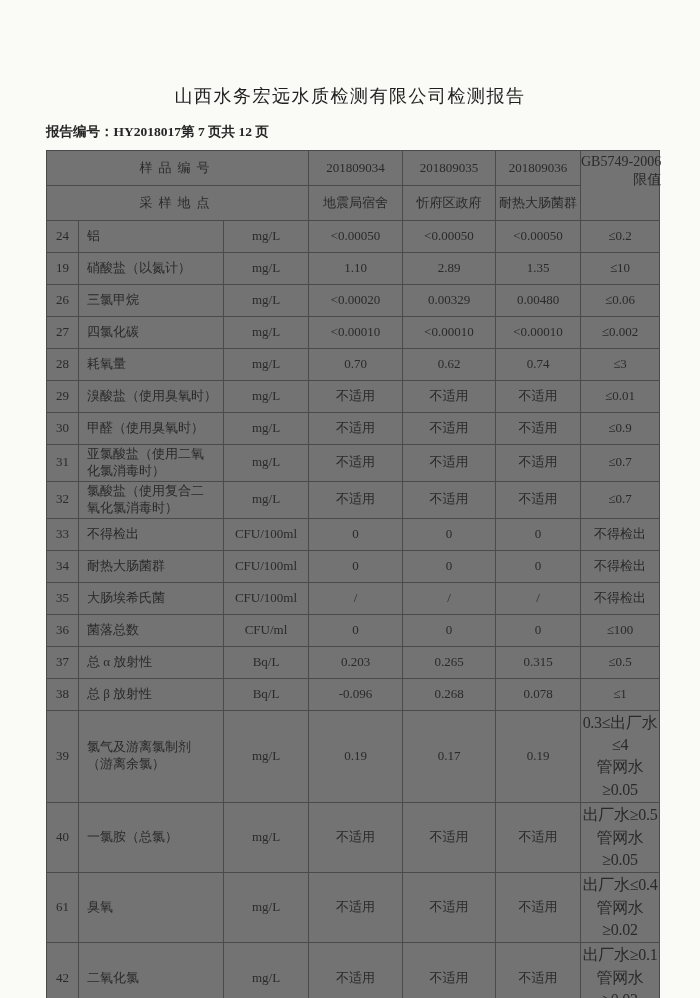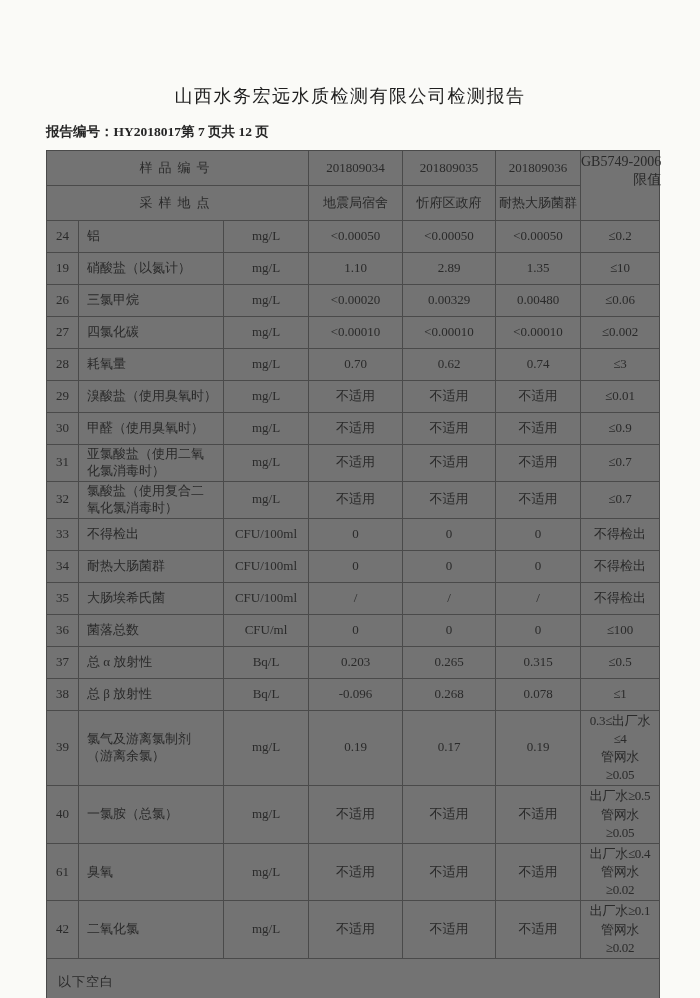--- a/index.html
+++ b/index.html
@@ -55,23 +55,23 @@
   .std-inner{
     display:flex;
     flex-direction:row;
     justify-content:space-evenly;
     height:66px;
     font-size:14px;
     text-align:right;
   }
   tr.tall td{height:37px;}
   td.limit-small{
-    font-size:13px;
+    font-size:16px;
     line-height:1.4;
-    padding:1px 8px;
+    padding:1px 0;
     letter-spacing:-0.3px;
   }
   td.blank-cell{
     height:82px;
     text-align:left;
     vertical-align:top;
     padding:15px 0 0 11px;
     letter-spacing:1px;
   }
 </style>

